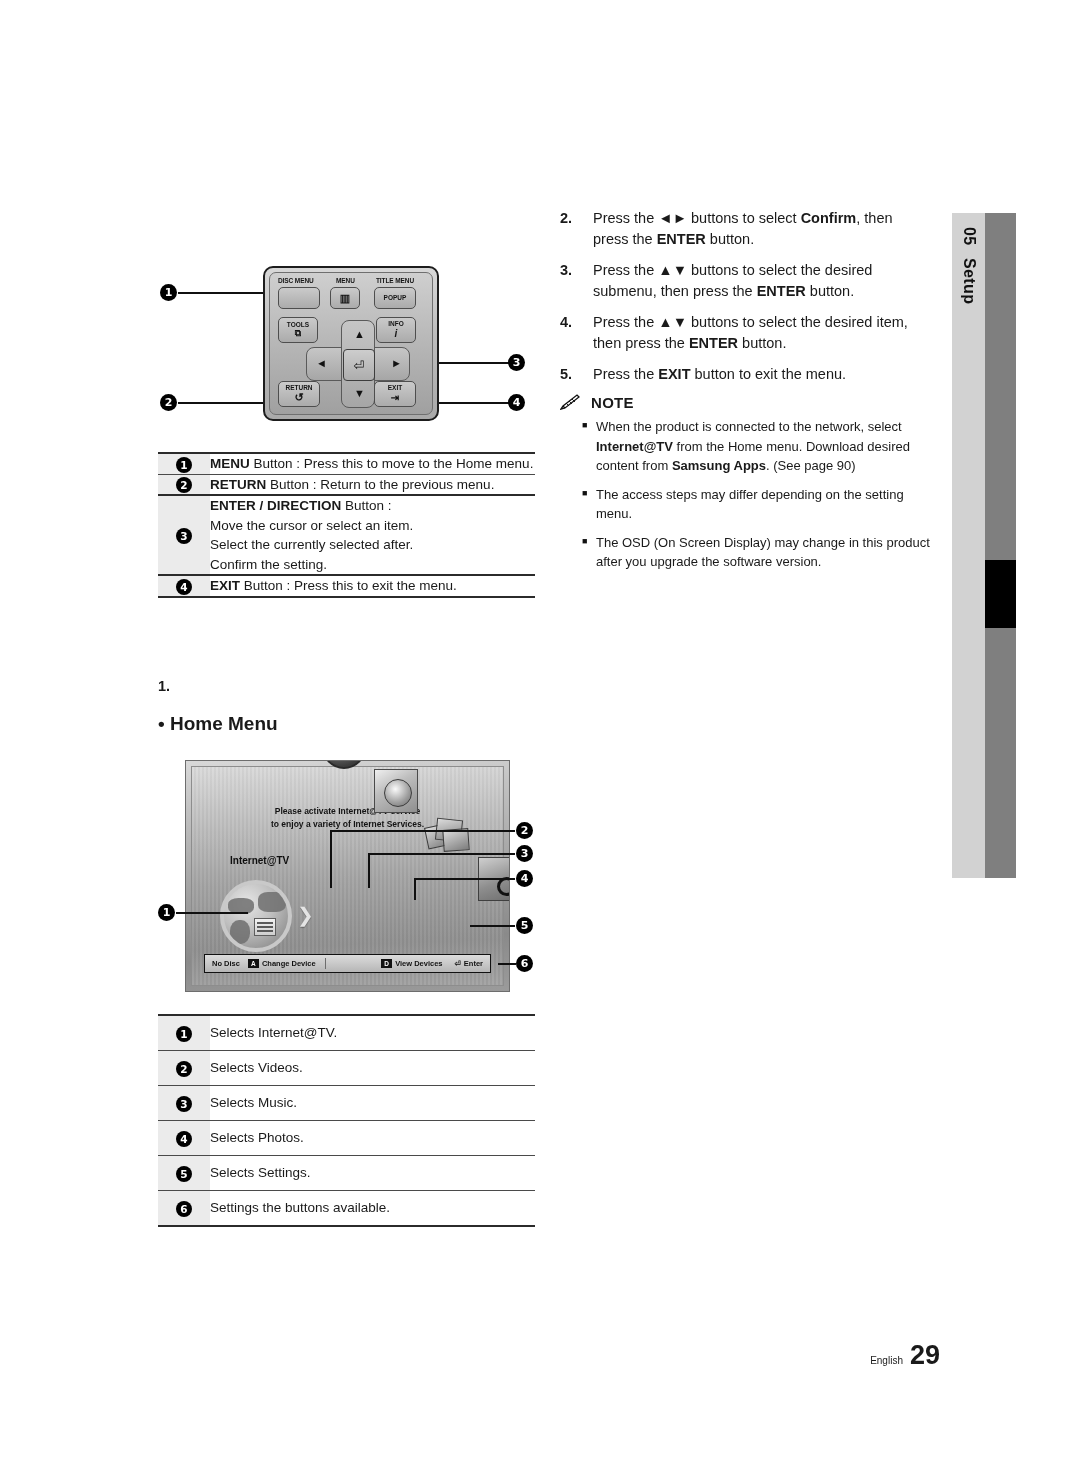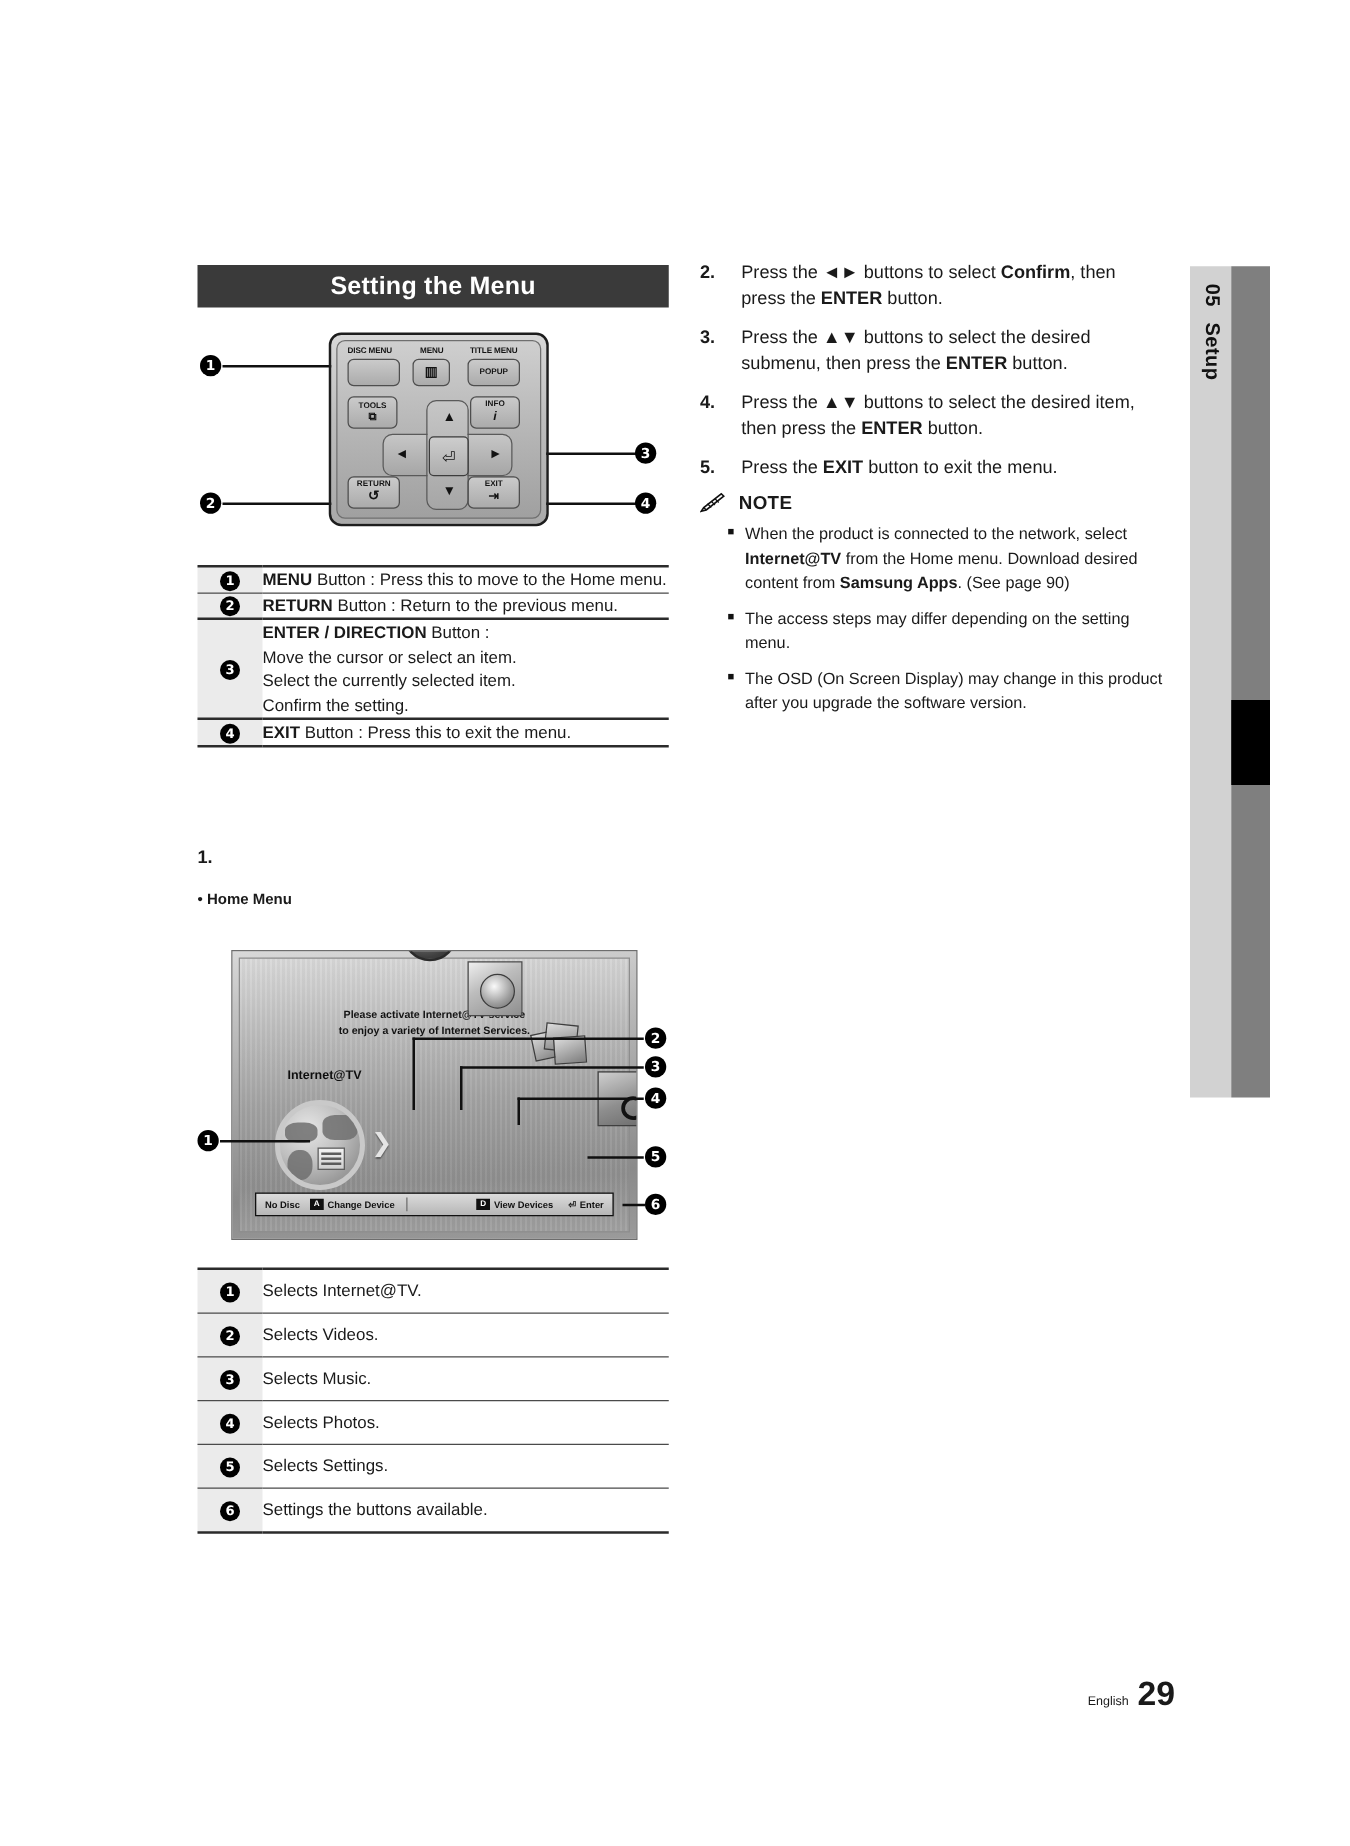--- a/index.html
+++ b/index.html
@@ -227,21 +227,21 @@
     display: flex;
     margin-bottom: 2px;
   }
   .step .sn {
     font-weight: bold;
     width: 25px;
     flex: none;
   }
   .bullet-head {
     margin-top: 12px;
-    font-size: 12px;
+    font-size: 19px;
     font-weight: bold;
   }
 
   
   .tv-shot {
     position: absolute;
     left: 185px; top: 760px;
     width: 325px; height: 232px;
     border: 1.5px solid #6d6d6d;
     background: linear-gradient(175deg,#d9d9d9 0%,#c3c3c3 18%,#9e9e9e 55%,#8a8a8a 78%,#9b9b9b 100%);
@@ -465,23 +465,20 @@
 <div class="page">
 
   <div class="side-tab-light"></div>
   <div class="side-tab-dark"></div>
   <div class="side-tab-mark"></div>
   <div class="side-tab-text">
     <span class="num">05</span>
     <span>Setup</span>
   </div>
 
-  <div class="title-banner">
-    <span>Setting the Menu</span>
-  </div>
 
   <div class="remote-wrap">
 
     <div class="lead" style="left:20px; top:34px; width:92px;"></div>
     <div class="callout" style="left:2px; top:26px;">1</div>
 
     <div class="lead" style="left:20px; top:144px; width:92px;"></div>
     <div class="callout" style="left:2px; top:136px;">2</div>
 
     <div class="lead" style="left:272px; top:104px; width:82px;"></div>
@@ -559,21 +556,21 @@
           <span class="b">RETURN</span><span> Button : Return to the previous menu.</span>
         </td>
       </tr>
       <tr class="spec-row">
         <td class="cell-num rule-thick">
           <span class="num-badge">3</span>
         </td>
         <td class="cell-txt rule-thick">
           <div><span class="b">ENTER / DIRECTION</span><span> Button :</span></div>
           <div>Move the cursor or select an item.</div>
-          <div>Select the currently selected item.</div>
+          <div>Select the currently selected after.</div>
           <div>Confirm the setting.</div>
         </td>
       </tr>
       <tr class="spec-row">
         <td class="cell-num rule-thick rule-bot">
           <span class="num-badge">4</span>
         </td>
         <td class="cell-txt rule-thick rule-bot">
           <span class="b">EXIT</span><span> Button : Press this to exit the menu.</span>
         </td>

